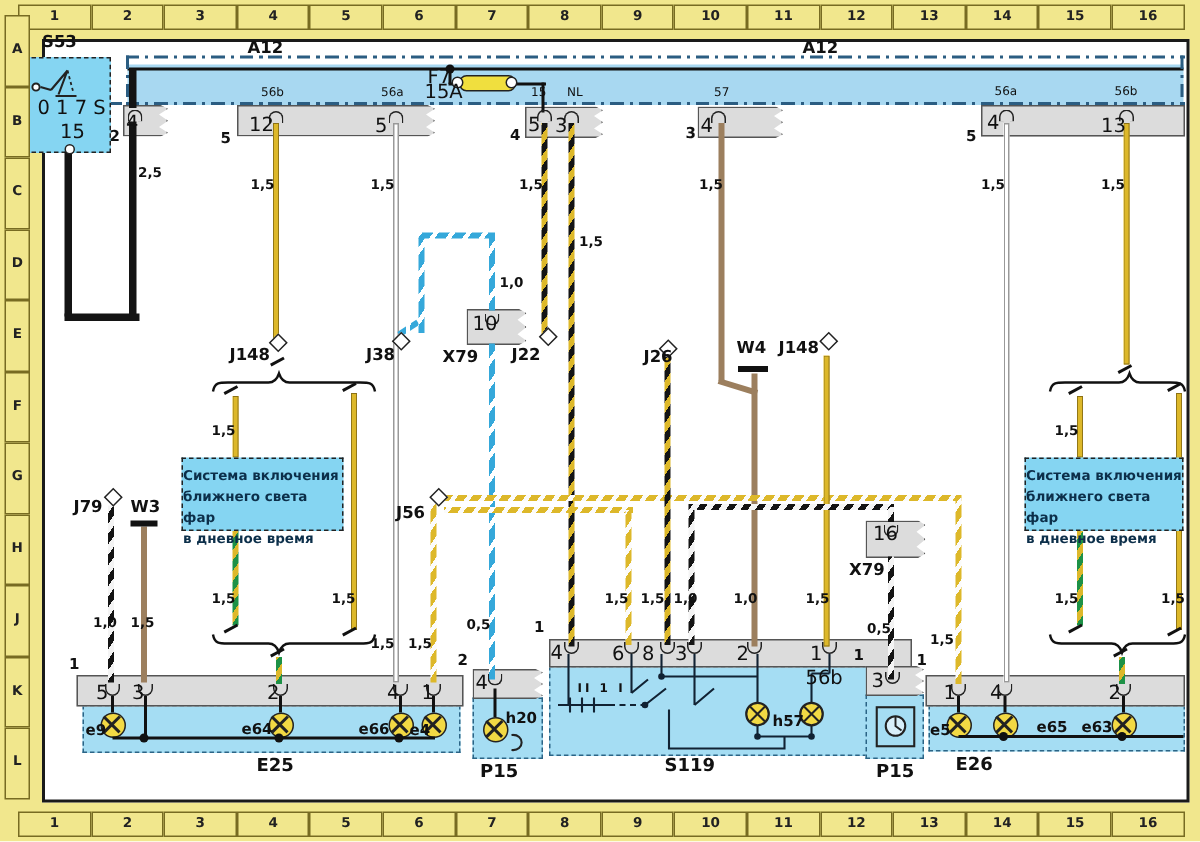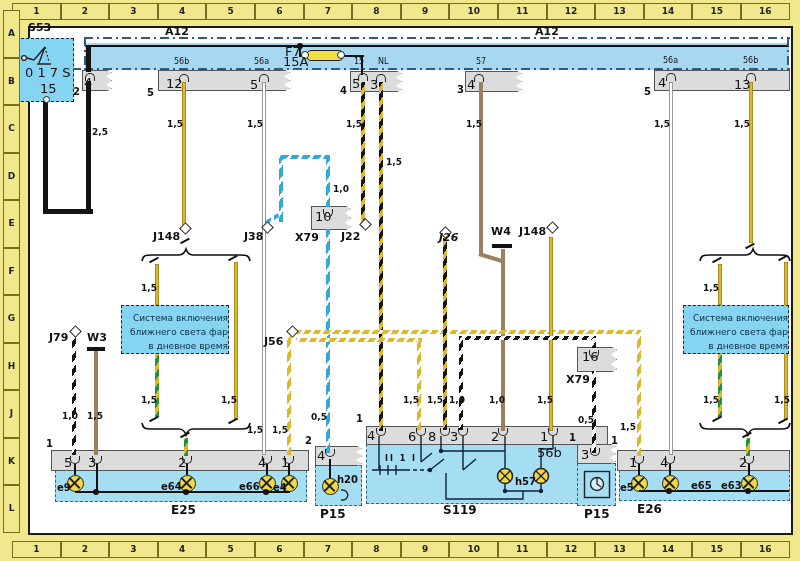--- a/index.html
+++ b/index.html
@@ -39,21 +39,21 @@
   .hk.up{border-top:none;border-radius:0 0 6px 6px}
   .dm{width:9px;height:9px;border:1.5px solid #222;background:#fff;transform:rotate(45deg);box-sizing:border-box}
   .lp{width:17px;height:17px;border:1.6px solid #222;border-radius:50%;background:#f2d944;box-sizing:border-box}
   .lp:before,.lp:after{content:"";position:absolute;left:-1px;top:6px;width:15px;height:1.7px;background:#222}
   .lp:before{transform:rotate(45deg)}.lp:after{transform:rotate(-45deg)}
   .dot{width:6px;height:6px;border-radius:50%;background:#111}
   .tick{width:10px;height:2.4px;background:#111;transform:rotate(-28deg)}
   .bar{background:#111}
   .circ{border:1.4px solid #222;border-radius:50%;background:#fff;box-sizing:border-box}
   .fuse{background:#f0df3e;border:1.4px solid #222;border-radius:5px;box-sizing:border-box}
-  .note{text-align:right;font-size:9px;font-weight:normal;color:#0c2f4a;padding-top:5px}
+  .note{text-align:left;font-size:9px;font-weight:bold;color:#0c2f4a;padding-top:5px}
   .note span{display:block;line-height:14px}
   .gridcell{position:absolute;border:1px solid #776b22;text-align:center;font-size:9px;font-weight:bold;color:#222;background:#f1e78d;box-sizing:border-box}
 </style>
 </head>
 <body>
 
 <div class="page">
 
   <div class="el canvas"></div>
 
@@ -298,35 +298,35 @@
       <span class="el t pin" style="left: 352px; top: 77px;">5</span>
       <span class="el t pin" style="left: 370px; top: 78px;">3</span>
       <span class="el t pin" style="left: 467px; top: 78px;">4</span>
       <span class="el t pin" style="left: 658px; top: 76px;">4</span>
       <span class="el t pin" style="left: 734px; top: 78px;">13</span>
       <span class="el t ext" style="left: 73px; top: 87px;">2</span>
       <span class="el t ext" style="left: 147px; top: 88px;">5</span>
       <span class="el t ext" style="left: 340px; top: 86px;">4</span>
       <span class="el t ext" style="left: 457px; top: 85px;">3</span>
       <span class="el t ext" style="left: 644px; top: 87px;">5</span>
-      <span class="el t g" style="left: 92px; top: 128px;">2,5</span>
+      <span class="el t g" style="left: 92px; top: 112px;">2,5</span>
       <span class="el t g" style="left: 167px; top: 120px;">1,5</span>
       <span class="el t g" style="left: 247px; top: 120px;">1,5</span>
       <span class="el t g" style="left: 346px; top: 120px;">1,5</span>
       <span class="el t g" style="left: 386px; top: 158px;">1,5</span>
       <span class="el t g" style="left: 466px; top: 120px;">1,5</span>
       <span class="el t g" style="left: 654px; top: 120px;">1,5</span>
       <span class="el t g" style="left: 734px; top: 120px;">1,5</span>
       <span class="el t g" style="left: 333px; top: 185px;">1,0</span>
       <span class="el t ref" style="left: 153px; top: 231px;">J148</span>
       <span class="el t ref" style="left: 244px; top: 231px;">J38</span>
       <span class="el t ref" style="left: 295px; top: 232px;">X79</span>
       <span class="el t pin" style="left: 315px; top: 210px;">10</span>
       <span class="el t ref" style="left: 341px; top: 231px;">J22</span>
-      <span class="el t ref" style="left: 439px; top: 232px; font-style: italic;">J26</span>
+      <span class="el t ref" style="left: 429px; top: 232px;">J26</span>
       <span class="el t ref" style="left: 491px; top: 226px;">W4</span>
       <span class="el t ref" style="left: 519px; top: 226px;">J148</span>
       <span class="el t g" style="left: 141px; top: 284px;">1,5</span>
       <span class="el t g" style="left: 703px; top: 284px;">1,5</span>
       <span class="el t ref" style="left: 49px; top: 332px;">J79</span>
       <span class="el t ref" style="left: 87px; top: 332px;">W3</span>
       <span class="el t ref" style="left: 264px; top: 336px;">J56</span>
       <span class="el t ref" style="left: 566px; top: 374px;">X79</span>
       <span class="el t pin" style="left: 582px; top: 350px;">16</span>
       <span class="el t g" style="left: 62px; top: 412px;">1,0</span>

